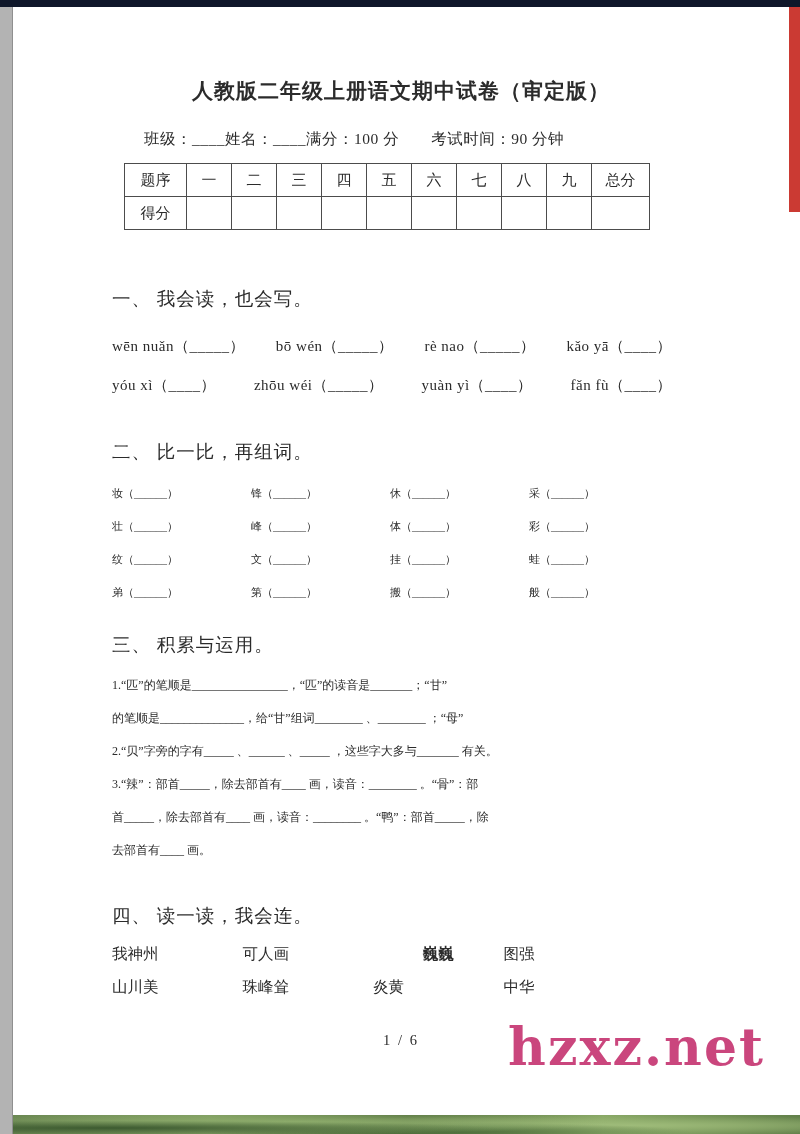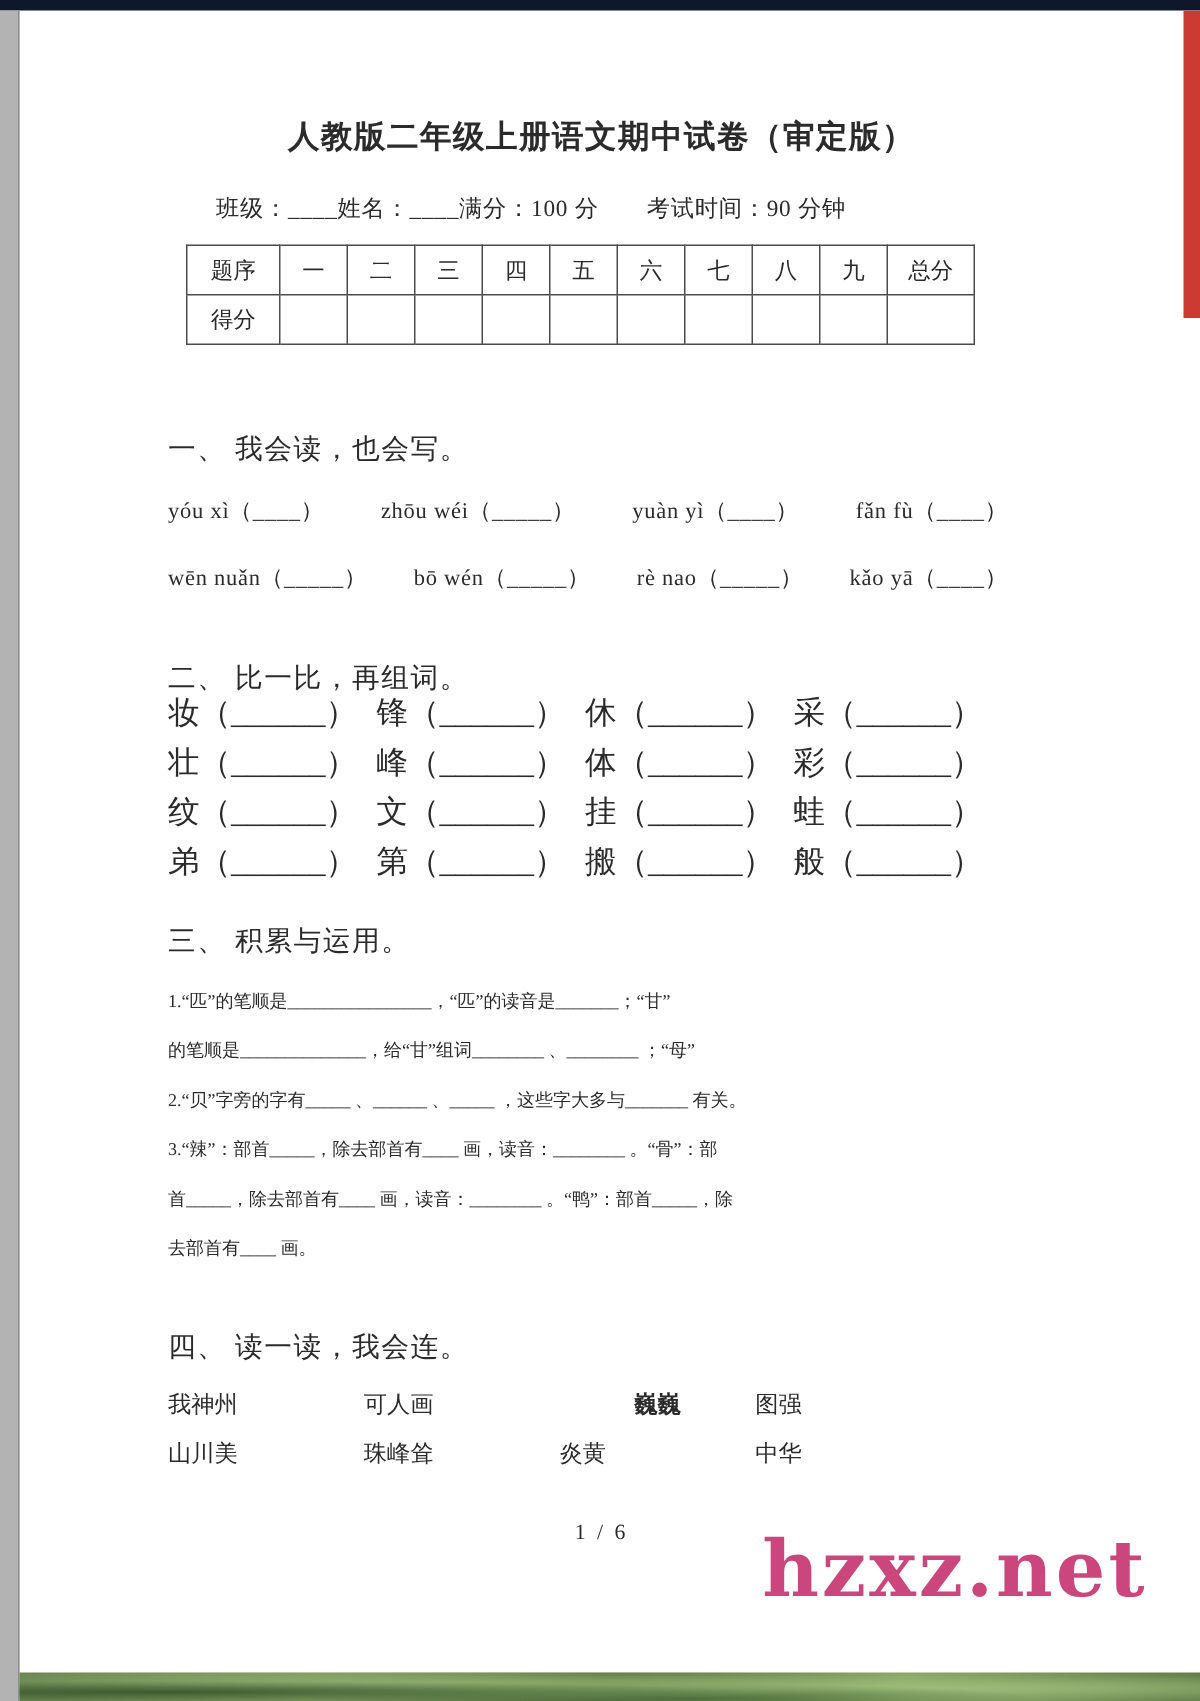--- a/index.html
+++ b/index.html
@@ -71,23 +71,23 @@
   .h4{margin-top:36px;}
 
   .pinyin-row{
     display:flex;justify-content:space-between;
     width:560px;font-size:15px;letter-spacing:.5px;
   }
   .pr1{margin-top:26px;}
   .pr2{margin-top:20px;}
 
   .word-grid{
-    width:556px;
+    margin-top:18px;width:556px;
     display:grid;grid-template-columns:1fr 1fr 1fr 1fr;
-    row-gap:10px;font-size:21px;
+    row-gap:10px;font-size:11px;
   }
   .word-grid span{line-height:23px;}
 
   .para{
     margin-top:12px;font-size:12px;
   }
   .para .line{line-height:33px;white-space:nowrap;}
 
   .match-grid{
     margin-top:16px;width:522px;
@@ -154,31 +154,31 @@
         <td></td>
         <td></td>
         <td></td>
         <td></td>
       </tr>
     </tbody>
       </table>
 
     <div class="sec-heading h1">一、 我会读，也会写。</div>
 
+    <div class="pinyin-row pr1">
+      <span>wēn nuǎn（_____）</span>
+      <span>bō wén（_____）</span>
+      <span>rè nao（_____）</span>
+      <span>kǎo yā（____）</span>
+    </div>
     <div class="pinyin-row pr2">
       <span>yóu xì（____）</span>
       <span>zhōu wéi（_____）</span>
       <span>yuàn yì（____）</span>
       <span>fǎn  fù（____）</span>
-    </div>
-    <div class="pinyin-row pr1">
-      <span>wēn nuǎn（_____）</span>
-      <span>bō wén（_____）</span>
-      <span>rè nao（_____）</span>
-      <span>kǎo yā（____）</span>
     </div>
 
     <div class="sec-heading h2">二、 比一比，再组词。</div>
 
     <div class="word-grid">
       <span>妆（______）</span>
       <span>锋（______）</span>
       <span>休（______）</span>
       <span>采（______）</span>
       <span>壮（______）</span>

